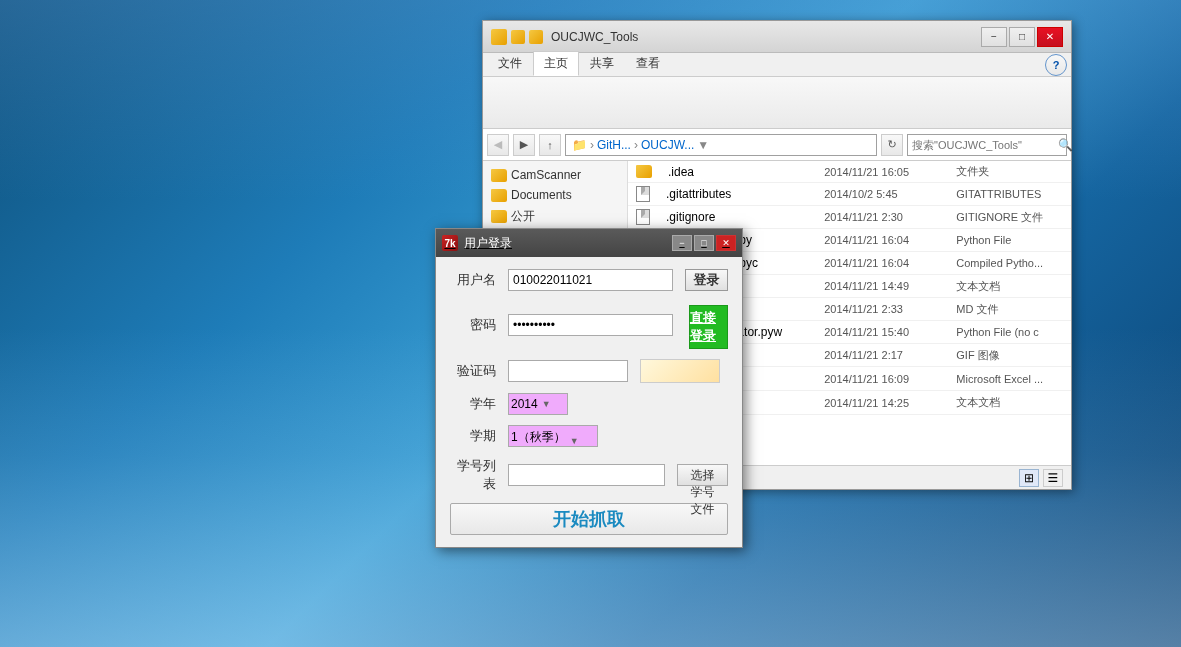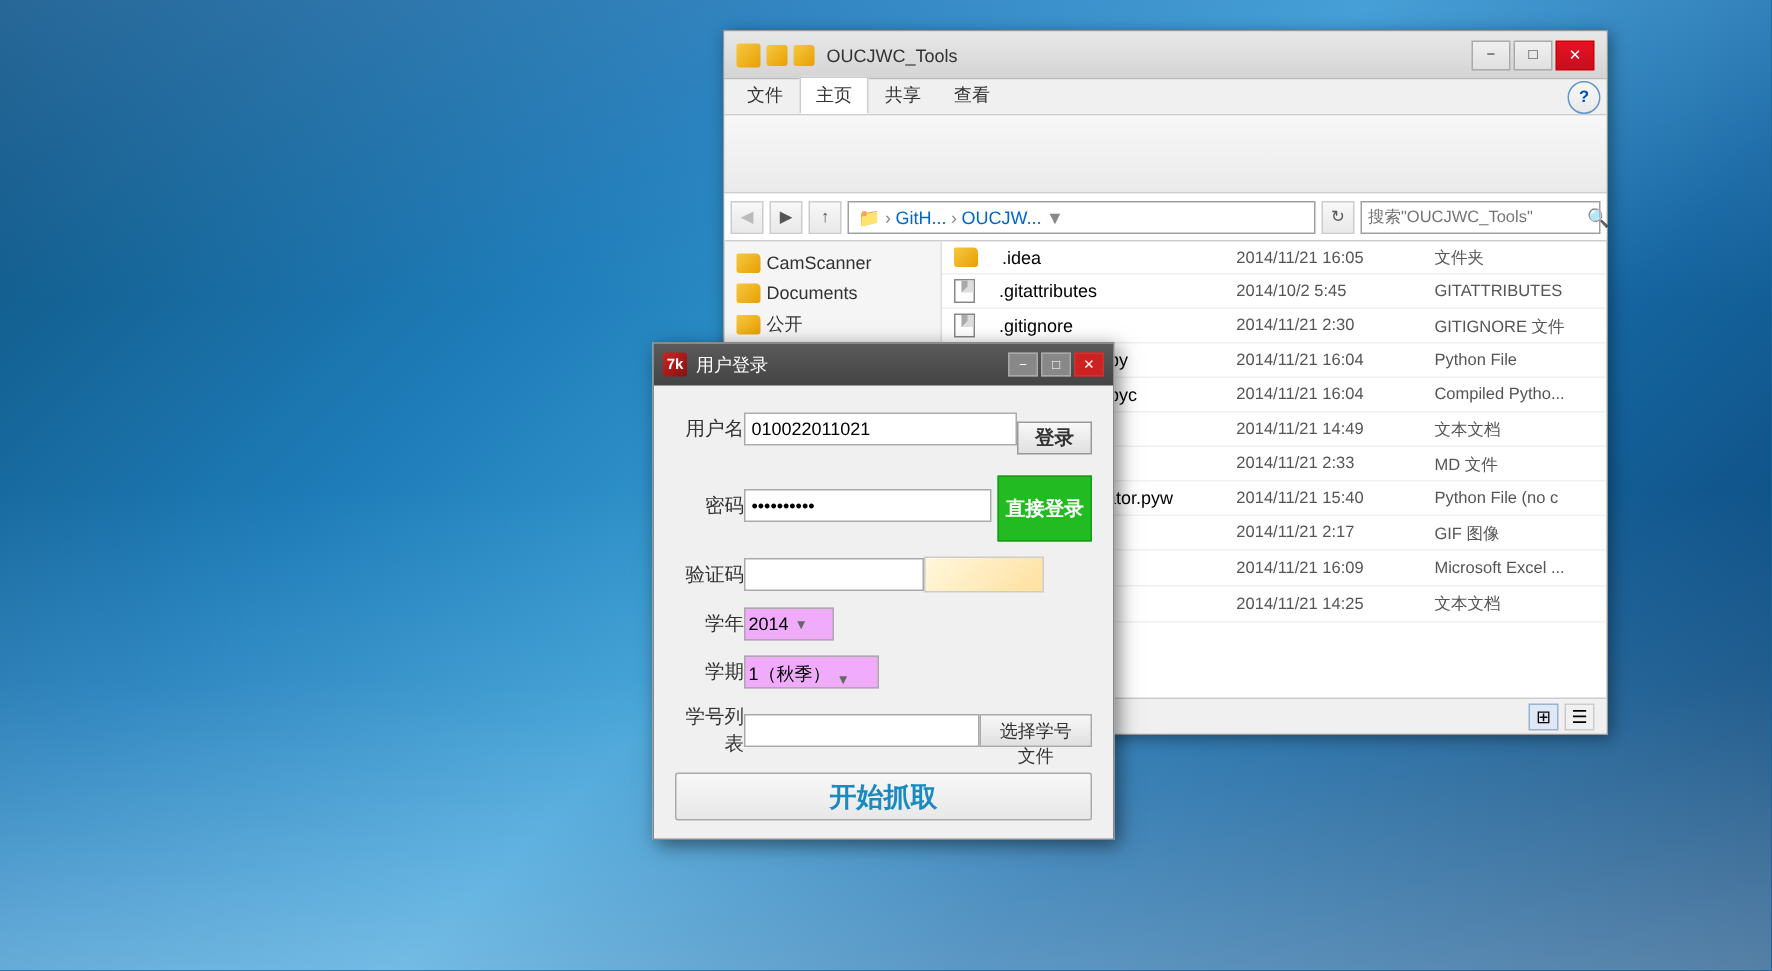--- a/index.html
+++ b/index.html
@@ -296,20 +296,21 @@
       box-shadow: 3px 3px 12px rgba(0,0,0,0.5);
       z-index: 100;
     }
     .dialog-title-bar {
       height: 28px;
       background: linear-gradient(to bottom, #5a5a5a, #444);
       display: flex;
       align-items: center;
       justify-content: space-between;
       padding: 0 6px;
+      text-decoration: underline;
     }
     .dialog-title-left {
       display: flex;
       align-items: center;
       gap: 6px;
     }
     .dialog-icon {
       width: 16px; height: 16px;
       background: linear-gradient(135deg, #cc2222, #881111);
       border-radius: 2px;
@@ -343,21 +344,21 @@
       background: #cc2222;
       border-color: #cc3333;
     }
     .dialog-content {
       padding: 12px 14px;
     }
     .form-row {
       display: flex;
       align-items: center;
       margin-bottom: 10px;
-      gap: 0;
+      gap: 12px;
     }
     .form-label {
       width: 46px;
       font-size: 13px;
       color: #333;
       text-align: right;
       flex-shrink: 0;
     }
     .form-input {
       flex: 1;
@@ -666,27 +667,27 @@
         <div class="dialog-btn">□</div>
         <div class="dialog-btn close-btn">✕</div>
       </div>
     </div>
 
     <div class="dialog-content">
 
       <div class="form-row">
         <div class="form-label">用户名</div>
         <input type="text" class="form-input" value="010022011021" style="flex: 1 1 0%;">
-        <button class="login-btn" style="height:22px;width:50px;font-size:13px;margin-top:12px;">登录</button>
+        <button class="login-btn" style="height:22px;width:50px;font-size:13px;">登录</button>
       </div>
 
       <div class="form-row">
         <div class="form-label">密码</div>
         <input type="password" class="form-input" value="xxxxxxxxxx" style="flex: 1 1 0%;">
-        <div class="direct-login-btn" style="height:44px;margin-top:4px;margin-left:4px;">直接登录</div>
+        <div class="direct-login-btn" style="height:44px;margin-top:4px;margin-left:4px;text-decoration:underline;">直接登录</div>
       </div>
 
       <div class="form-row">
         <div class="form-label">验证码</div>
         <input type="text" class="form-input-captcha" value="" style="">
         <div class="captcha-image"></div>
       </div>
 
       <div class="form-row">
         <div class="form-label">学年</div>

